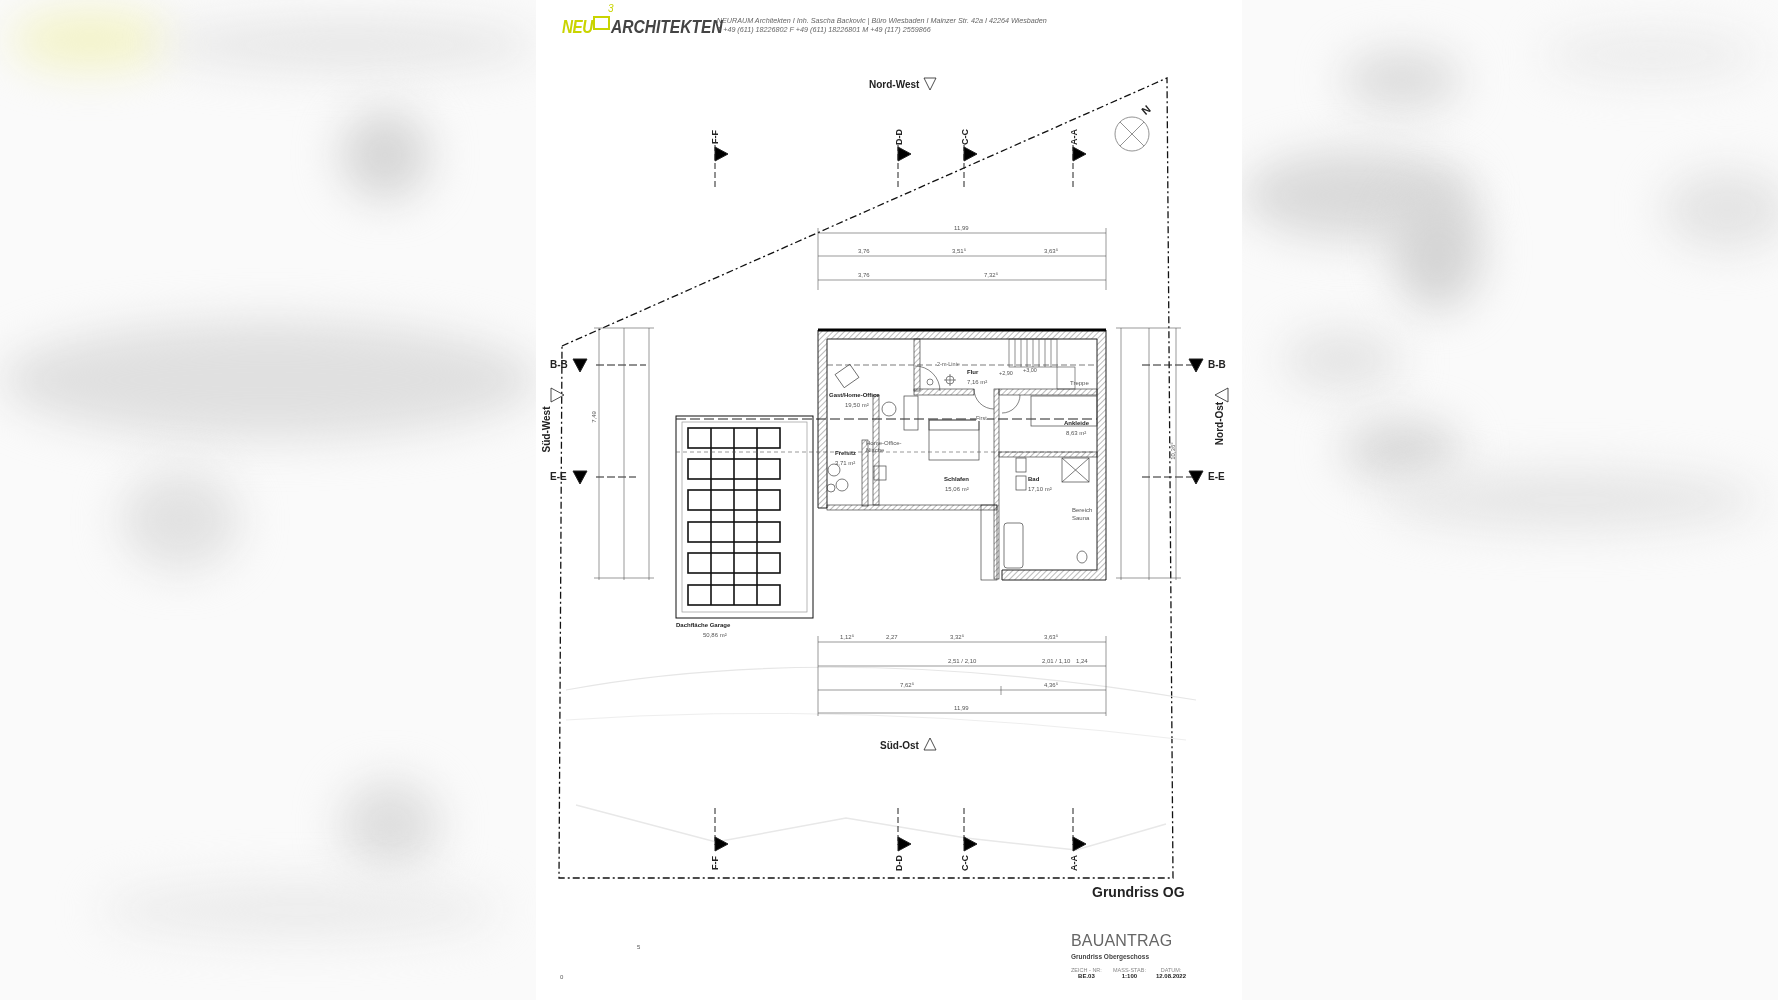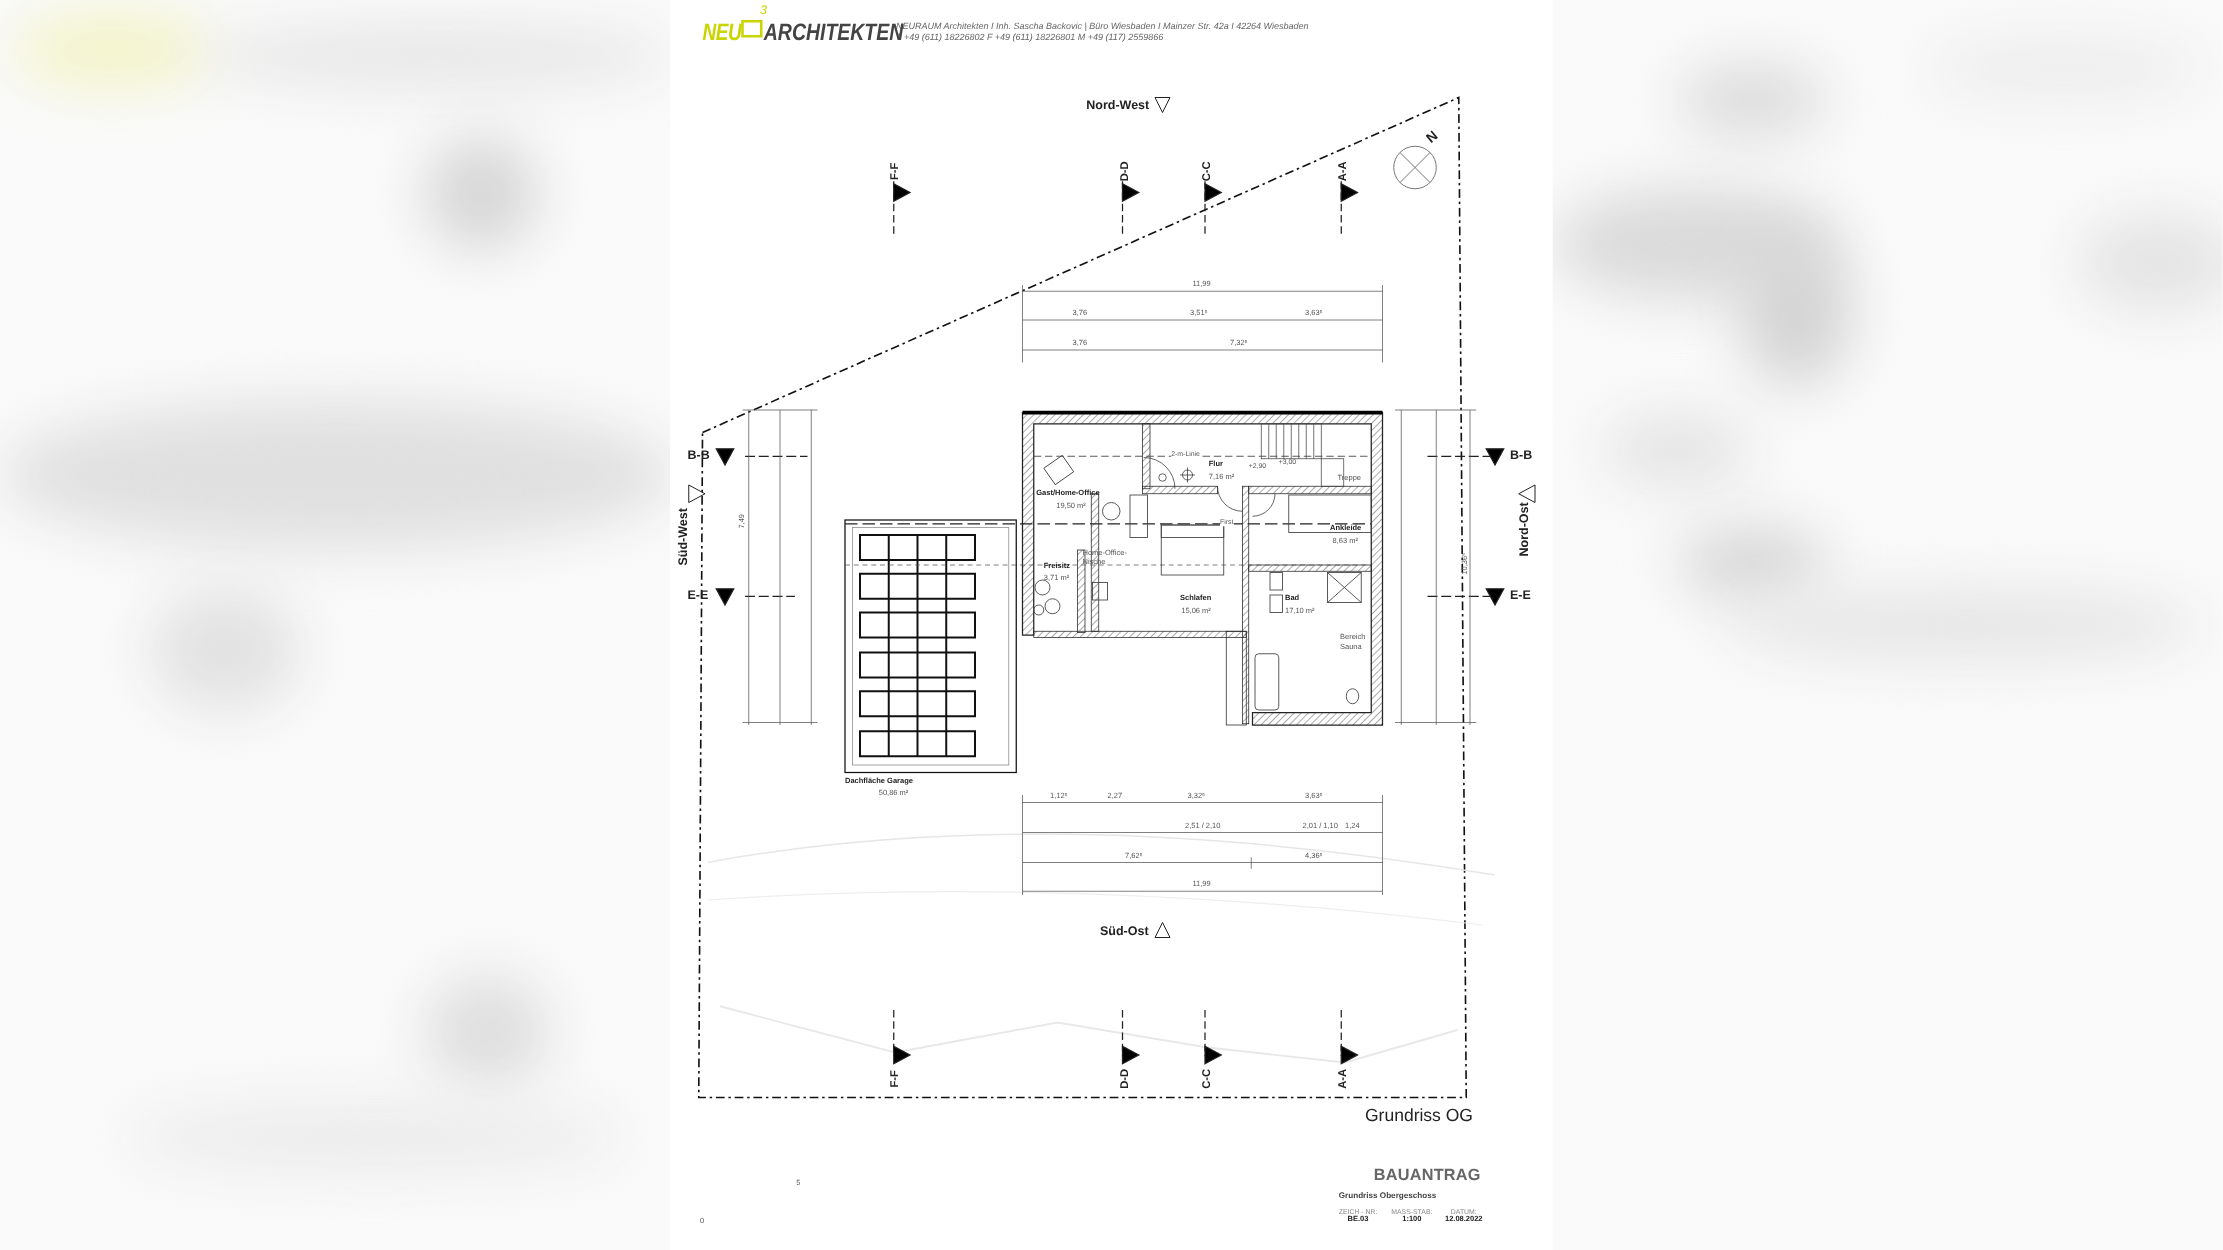--- a/index.html
+++ b/index.html
@@ -10,22 +10,22 @@
   .blob{position:absolute;border-radius:50%;filter:blur(22px);}
   .sheet{position:absolute;left:536px;top:0;width:706px;height:1000px;background:#fff;}
   .sheet svg{position:absolute;left:0;top:0;}
   .hdr{position:absolute;left:26px;top:16px;display:flex;align-items:flex-start;font-style:italic;}
   .logo-neu{font-family:"Liberation Sans",sans-serif;font-weight:bold;font-size:19px;color:#c9d400;letter-spacing:-0.5px;transform:scaleX(0.8);transform-origin:left bottom;}
   .logo-box{display:inline-block;width:13px;height:10px;border:2.5px solid #c9d400;margin:0 3px 3px -8px;position:relative;}
   .logo-box sup{position:absolute;top:-15px;right:-6px;font-size:10px;color:#c9d400;}
   .logo-arch{font-weight:bold;font-size:19px;color:#444;transform:scaleX(0.82);transform-origin:left bottom;margin-left:-2px;}
   .hdr-info{font-size:7.2px;color:#666;line-height:9px;margin-left:-30px;}
   .lbl{position:absolute;font-size:10px;font-weight:bold;color:#222;white-space:nowrap;}
-  .title-og{position:absolute;left:556px;top:884px;font-size:14px;font-weight:normal;color:#222;}
-  .bauantrag{position:absolute;left:535px;top:932px;font-size:13px;font-weight:bold;color:#666;letter-spacing:0.2px;margin-left:28px;}
+  .title-og{position:absolute;left:556px;top:884px;font-size:14px;font-weight:bold;color:#222;}
+  .bauantrag{position:absolute;left:535px;top:932px;font-size:16px;font-weight:normal;color:#666;letter-spacing:0.2px;}
   .bau-sub{position:absolute;left:535px;top:953px;font-size:6.5px;font-weight:bold;color:#444;}
   .meta{position:absolute;top:967px;font-size:5.5px;color:#888;text-align:center;}
   .meta b{display:block;color:#222;font-size:6px;}
   .watermark{position:absolute;left:593px;top:973px;font-size:13px;color:#333;letter-spacing:0.3px;text-shadow:0 0 2px #fff,0 0 2px #fff;margin-top:31px;}
   .small{position:absolute;font-size:6px;color:#555;}
 </style>
 </head>
 <body>
 
 <div class="bg-blur left">

